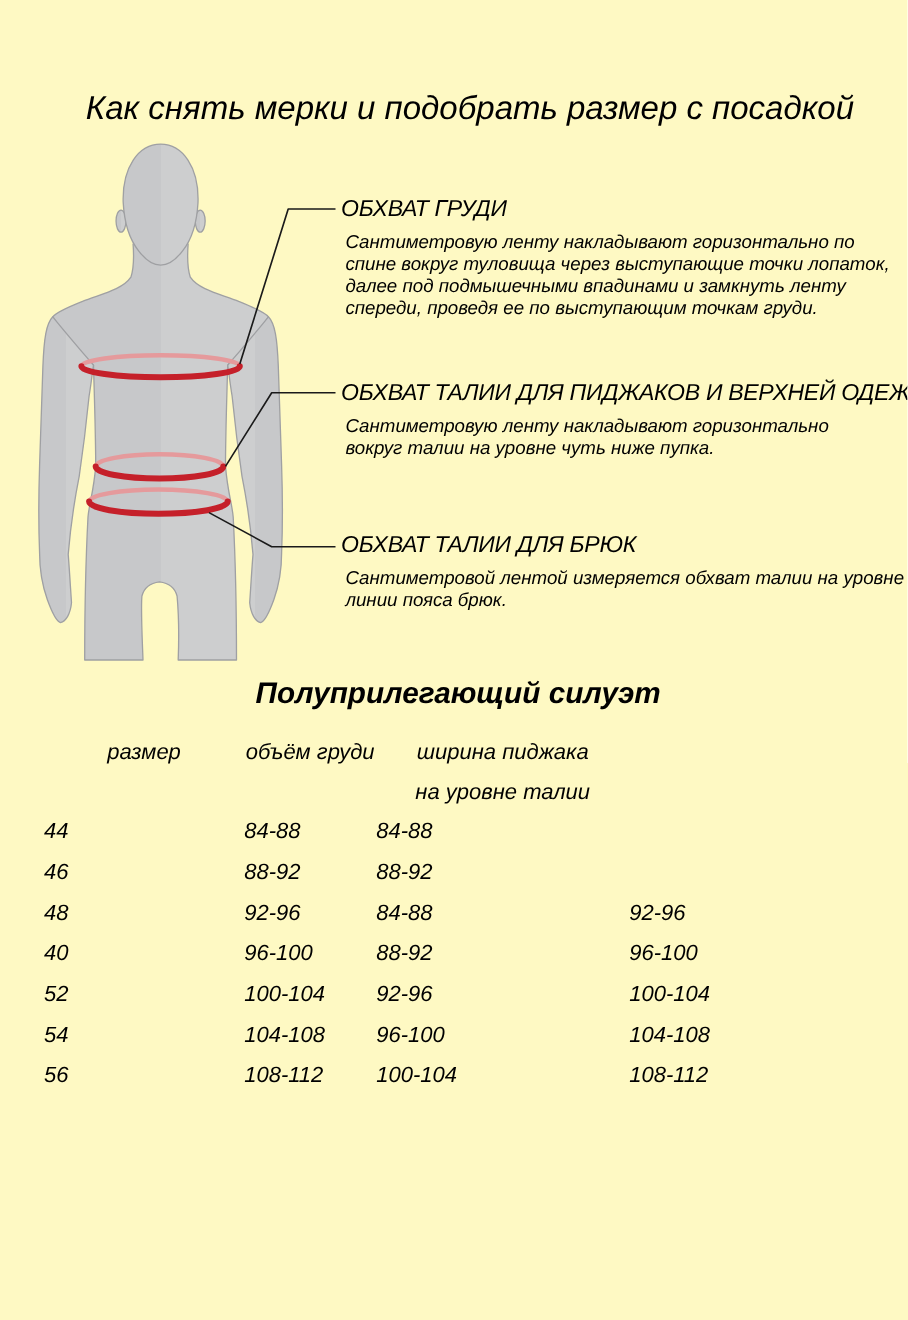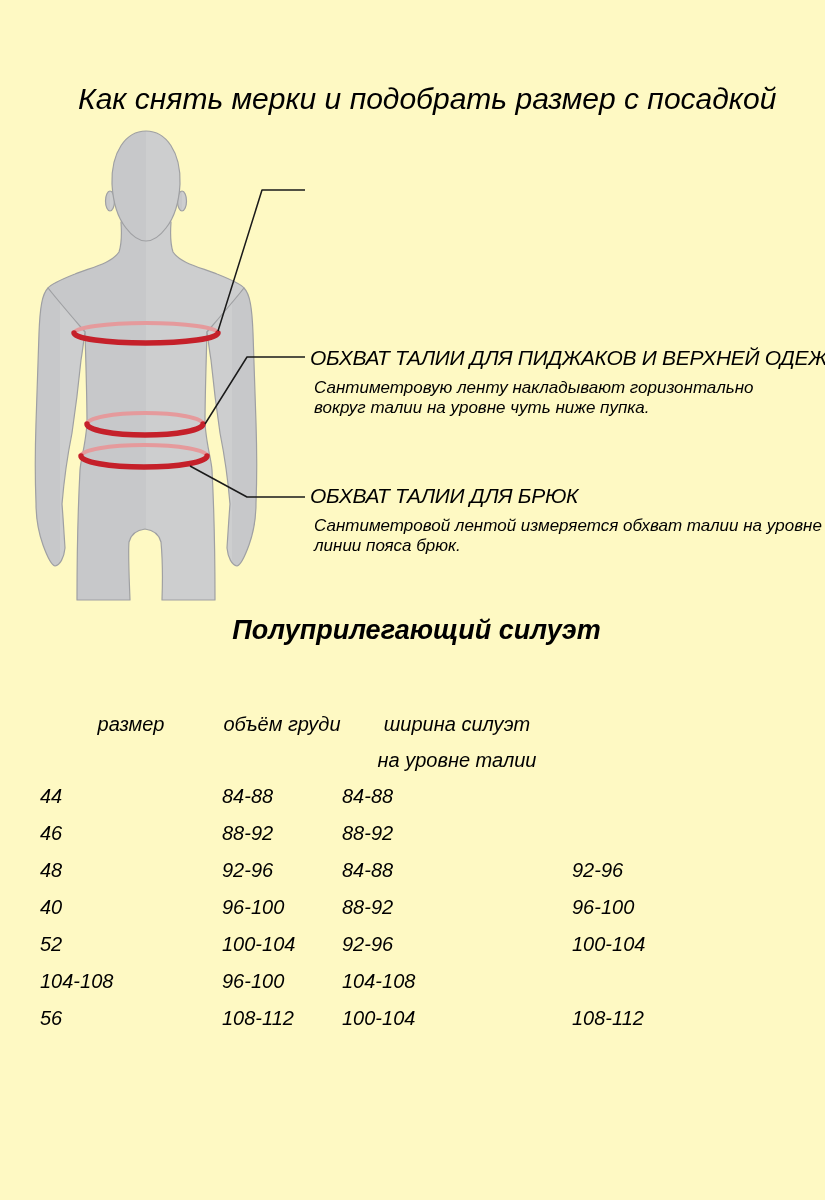--- a/index.html
+++ b/index.html
@@ -25,21 +25,21 @@
   .m1{left:310px;top:178px;}
   .m2{left:310px;top:346px;}
   .m3{left:310px;top:484px;}
   .table-title{
     position:absolute;left:0;top:611px;width:825px;margin:4px;
     text-align:center;font-size:27px;font-weight:700;color:#000;
   }
   .size-table{position:absolute;left:40px;top:666px;width:698px;font-size:20px;}
   .theader,.trow{display:grid;grid-template-columns:182px 120px 230px 166px;}
   .hcell{
-    text-align:center;white-space:pre-line;line-height:36px;height:72px;color:#000;margin-top:40px;
+    text-align:center;white-space:pre-line;line-height:36px;height:72px;color:#000;
   }
   .trow{height:37px;align-items:center;}
   .tcell{color:#000;}
 </style>
 </head>
 <body>
 
 <div class="page">
 
   <h1 class="page-title">Как снять мерки и подобрать размер с посадкой</h1>
@@ -122,41 +122,46 @@
 
   <svg class="leader-svg" width="825" height="1200" viewBox="0 0 825 1200">
     <g fill="none" stroke="#1a1a1a" stroke-width="1.5" stroke-linejoin="round">
       <path d="M 218,331 L 262,190 L 305,190"></path>
       <path d="M 205,424 L 247,357 L 305,357"></path>
       <path d="M 190,466 L 247,497 L 305,497"></path>
     </g>
   </svg>
 
   <section class="measure m1">
+    <h3>ОБХВАТ ГРУДИ</h3>
+    <p>Сантиметровую ленту накладывают горизонтально по
+спине вокруг туловища через выступающие точки лопаток,
+далее под подмышечными впадинами и замкнуть ленту
+спереди, проведя ее по выступающим точкам груди.</p>
   </section>
 
   <section class="measure m2">
     <h3>ОБХВАТ ТАЛИИ ДЛЯ ПИДЖАКОВ И ВЕРХНЕЙ ОДЕЖДЫ</h3>
     <p>Сантиметровую ленту накладывают горизонтально
 вокруг талии на уровне чуть ниже пупка.</p>
   </section>
 
   <section class="measure m3">
     <h3>ОБХВАТ ТАЛИИ ДЛЯ БРЮК</h3>
     <p>Сантиметровой лентой измеряется обхват талии на уровне
 линии пояса брюк.</p>
   </section>
 
   <h2 class="table-title">Полуприлегающий силуэт</h2>
 
   <div class="size-table">
     <div class="theader">
       <div class="hcell">размер</div>
       <div class="hcell">объём груди</div>
-      <div class="hcell">ширина силуэт
+      <div class="hcell">ширина пиджака
 на уровне талии</div>
     </div>
     <div>
         <div class="trow">
           <div class="tcell">44</div>
           <div class="tcell">84-88</div>
           <div class="tcell">84-88</div>
         </div>
         <div class="trow">
           <div class="tcell">46</div>
@@ -175,20 +180,21 @@
           <div class="tcell">88-92</div>
           <div class="tcell">96-100</div>
         </div>
         <div class="trow">
           <div class="tcell">52</div>
           <div class="tcell">100-104</div>
           <div class="tcell">92-96</div>
           <div class="tcell">100-104</div>
         </div>
         <div class="trow">
+          <div class="tcell">54</div>
           <div class="tcell">104-108</div>
           <div class="tcell">96-100</div>
           <div class="tcell">104-108</div>
         </div>
         <div class="trow">
           <div class="tcell">56</div>
           <div class="tcell">108-112</div>
           <div class="tcell">100-104</div>
           <div class="tcell">108-112</div>
         </div>

